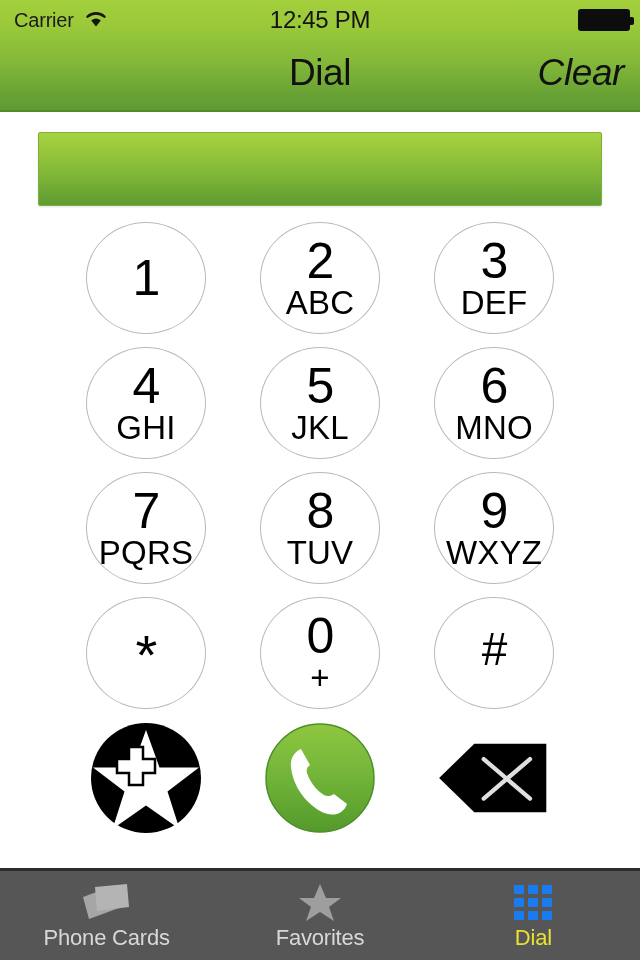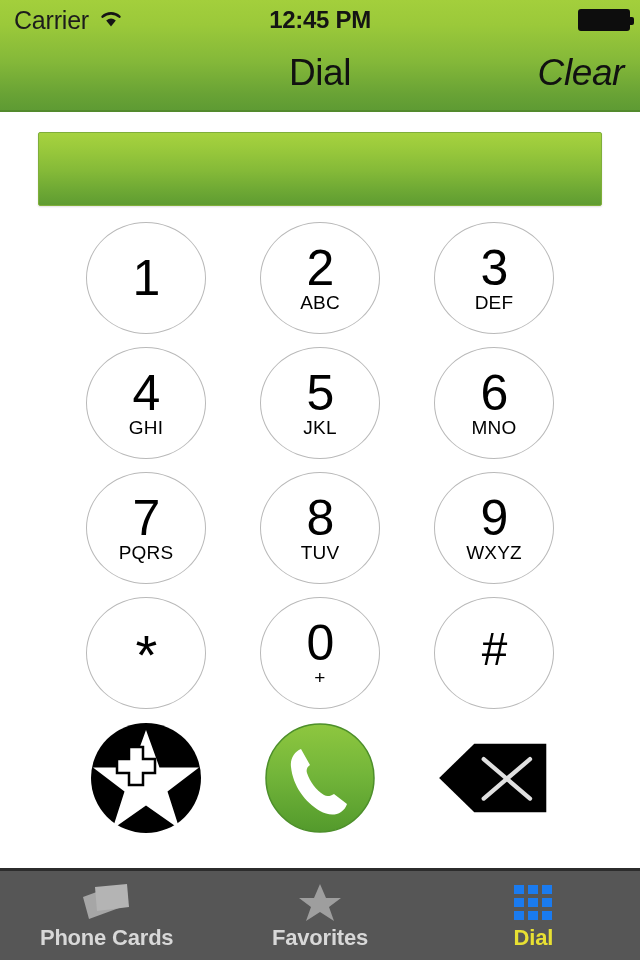--- a/index.html
+++ b/index.html
@@ -39,37 +39,37 @@
   }
   .status-left {
     position: absolute;
     left: 14px; top: 0;
     height: 40px;
     display: flex;
     align-items: center;
     gap: 9px;
   }
   .carrier-text {
-    font-size: 25px;
+    font-size: 20px;
     font-weight: 500;
     color: #1c1c1c;
     letter-spacing: -0.2px;
     line-height: 1;
   }
   .wifi-icon { display: block; }
   .status-time {
     position: absolute;
     left: 0; top: 0;
     width: 640px;
     height: 40px;
     display: flex;
     align-items: center;
     justify-content: center;
     font-size: 24px;
-    font-weight: bold;
+    font-weight: normal;
     color: #141414;
     letter-spacing: -0.3px;
   }
   .status-right {
     position: absolute;
     right: 10px; top: 0;
     height: 40px;
     display: flex;
     align-items: center;
   }
@@ -193,21 +193,21 @@
     user-select: none;
   }
   .key .digit {
     font-size: 50px;
     line-height: 0.94;
     color: #000000;
     font-weight: 400;
     letter-spacing: -1px;
   }
   .key .letters {
-    font-size: 19px;
+    font-size: 33px;
     line-height: 1;
     color: #000000;
     letter-spacing: 0.2px;
     margin-top: 1px;
   }
   .key.no-letters .digit { margin-top: 0; }
   .key.sym .digit {
     font-size: 46px;
     line-height: 1;
     position: relative;
@@ -268,21 +268,21 @@
     display: flex;
     align-items: center;
     justify-content: center;
   }
   .tab-label {
     font-size: 22px;
     color: #d8d8d8;
     line-height: 1;
     margin-top: 2px;
     letter-spacing: -0.2px;
-    font-weight: 700;
+    font-weight: 400;
   }
   .tab.active .tab-label { color: #e8e033; }
 </style>
 </head>
 <body>
 
 <div class="phone">
 
   <div class="topbar">
 

